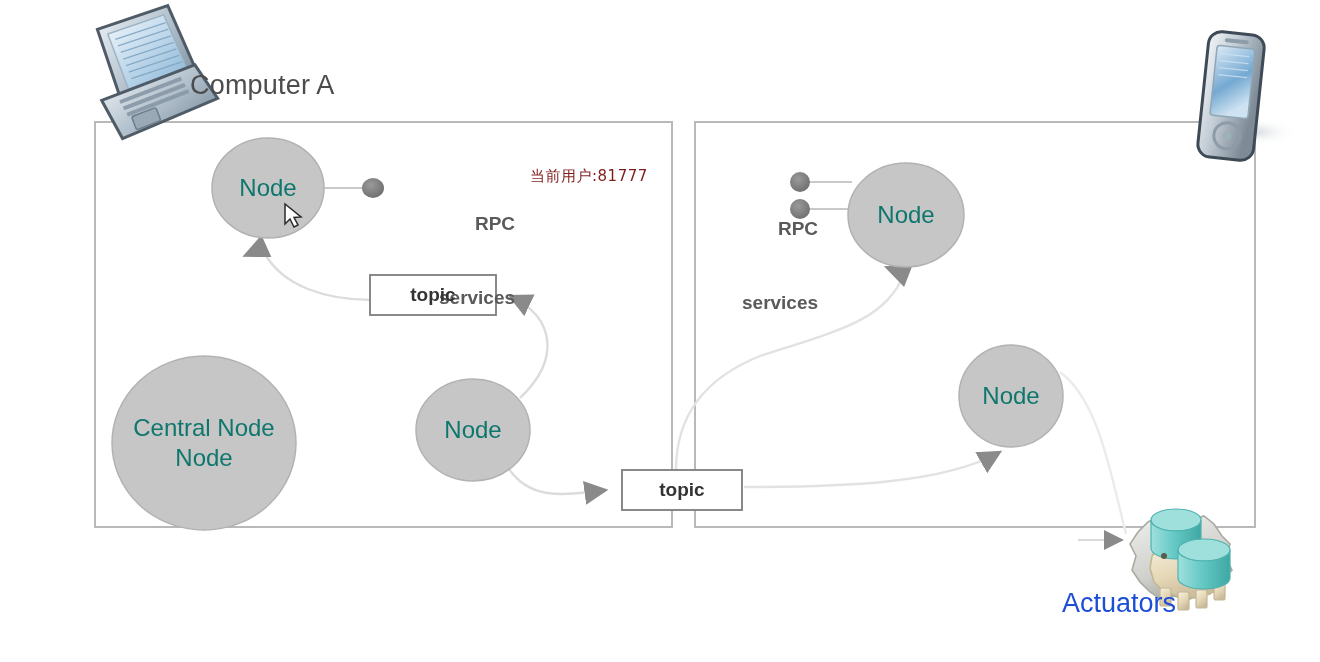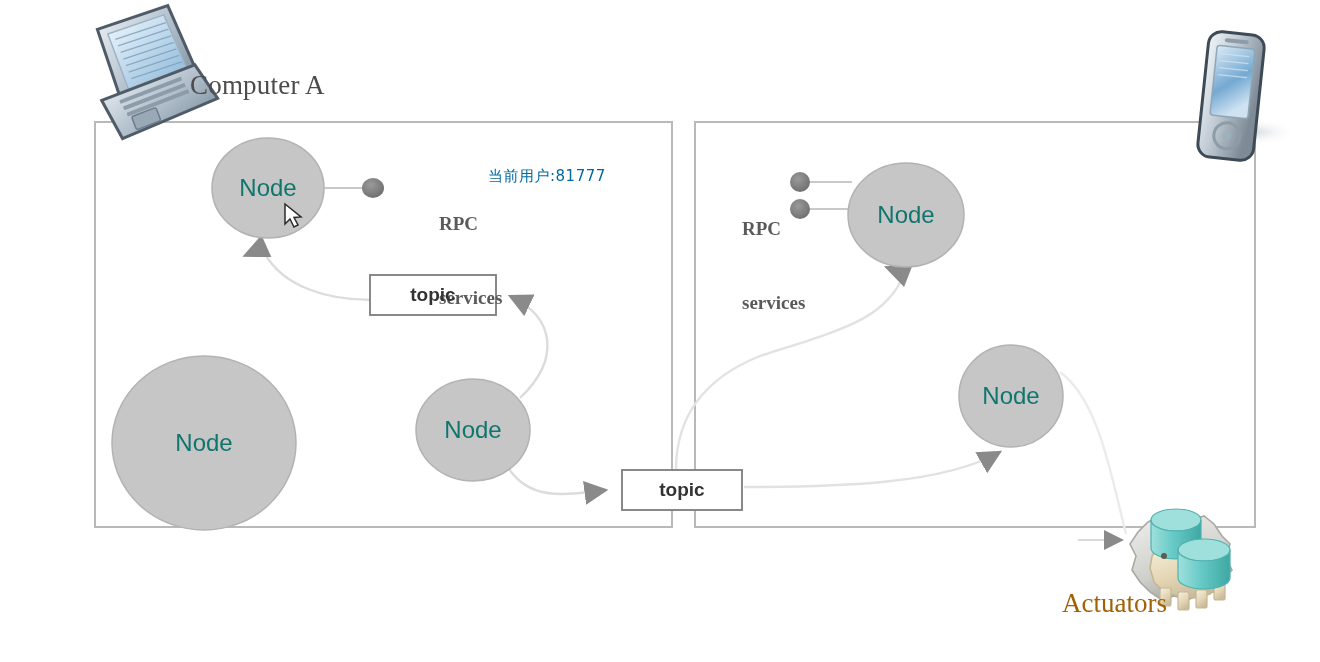--- a/index.html
+++ b/index.html
@@ -22,57 +22,59 @@
   }
   svg.diagram {
     position: absolute;
     left: 0; top: 0;
     width: 1320px;
     height: 662px;
   }
   .lbl {
     position: absolute;
     color: #4a4a4a;
-    font-family: Liberation Serif, serif;
+    font-family: Liberation Sans, sans-serif;
     white-space: pre;
     line-height: 1.15;
+    text-align: right;
   }
   .lbl-computer {
     font-size: 27px;
     letter-spacing: 0.2px;
     color: #4c4c4c;
   }
   .lbl-rpc {
     font-size: 19px;
     font-weight: bold;
     color: #5a5a5a;
     line-height: 1.3;
     margin-left: 37px;
   }
   .lbl-actuators {
     font-size: 27px;
-    color: #a16207;
+    color: #1d4ed8;
   }
   .lbl-node {
     font-size: 24px;
     color: #0f766e;
     text-align: center;
     line-height: 1.25;
   }
   .lbl-topic {
     font-size: 19px;
     color: #333333;
     font-weight: bold;
   }
   .watermark {
     position: absolute;
     font-size: 15px;
-    color: #0369a1;
+    color: #7f1d1d;
     letter-spacing: 0.5px;
     font-family: "DejaVu Sans", sans-serif;
+    margin-left: 42px;
   }
   .node-text-wrap {
     position: absolute;
     display: flex;
     align-items: center;
     justify-content: center;
     pointer-events: none;
   }
   .topic-text-wrap {
     position: absolute;
@@ -251,20 +253,21 @@
     <div>RPC</div>
     <div>services</div>
   </div>
 
   <div class="node-text-wrap" style="left:212px; top:138px; width:112px; height:100px;">
     <div class="lbl-node">Node</div>
   </div>
 
   <div class="node-text-wrap" style="left:112px; top:356px; width:184px; height:174px;">
     <div class="lbl-node">
+      <div>Central Node</div>
       <div>Node</div>
     </div>
   </div>
 
   <div class="node-text-wrap" style="left:416px; top:379px; width:114px; height:102px;">
     <div class="lbl-node">Node</div>
   </div>
 
   <div class="node-text-wrap" style="left:848px; top:163px; width:116px; height:104px;">
     <div class="lbl-node">Node</div>

